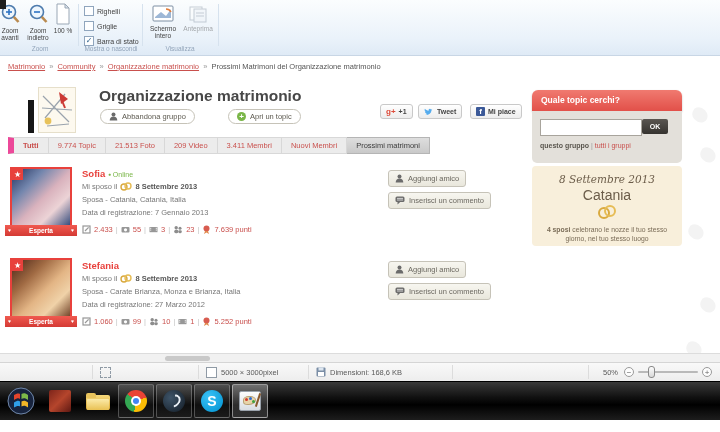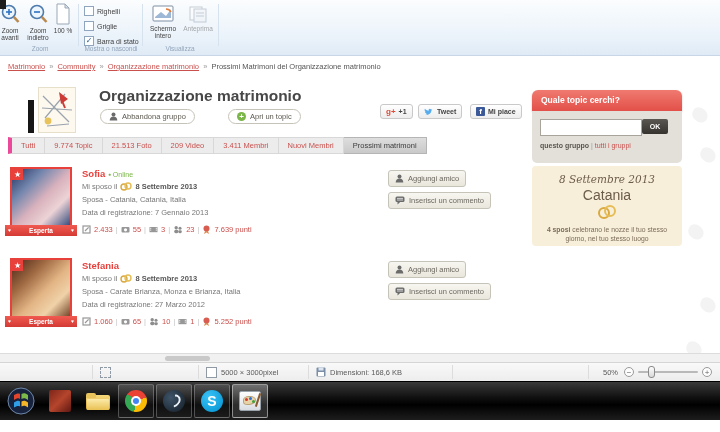--- a/index.html
+++ b/index.html
@@ -26,21 +26,21 @@
   .title{position:absolute;left:99px;top:87px;font-size:15.5px;font-weight:bold;color:#474747;}
   .gbtn{position:absolute;height:15px;border:1px solid #c6c3b8;border-radius:8px;
         background:linear-gradient(#fefefc,#ecead e0,#e9e7da);font-size:7.5px;color:#5c594f;
         display:flex;align-items:center;padding:0 8px;gap:4px;white-space:nowrap;box-sizing:border-box;}
   .sbtn{position:absolute;height:13px;border:1px solid #c9c9c9;border-radius:3px;
         background:linear-gradient(#ffffff,#ededed);font-size:7px;color:#444;font-weight:bold;
         display:flex;align-items:center;padding:0 5px;gap:3px;white-space:nowrap;}
   .tabs{position:absolute;left:8px;top:137px;display:flex;height:17px;font-size:7.5px;}
   .tab{display:flex;align-items:center;padding:0 9px;background:#ececec;border:1px solid #d8d8d8;
        border-left:none;color:#c9504d;white-space:nowrap;}
-  .tab:first-child{border-left:4px solid #ec4899;}
+  .tab:first-child{border-left:6px solid #ec4899;font-weight:bold;}
   .tab.active{background:linear-gradient(#dedede,#c9c9c9);color:#3c3c3c;border-color:#b5b5b5;}
 
   .ava{position:absolute;width:62px;height:62px;border:2px solid #e8413c;box-sizing:border-box;}
   .star{position:absolute;width:11px;height:11px;background:#e8413c;color:#fff;font-size:8px;
         line-height:11px;text-align:center;}
   .ribb{position:absolute;height:11px;width:72px;background:linear-gradient(#f05a50,#d43a34);
         color:#fff;font-size:6.5px;font-weight:bold;line-height:11px;text-align:center;
         display:flex;align-items:center;justify-content:space-between;padding:0 3px;box-sizing:border-box;}
   .pname{position:absolute;font-size:9.5px;font-weight:bold;color:#e8413c;}
   .pline{position:absolute;font-size:7.5px;color:#777;white-space:nowrap;display:flex;align-items:center;gap:3px;}
@@ -342,21 +342,21 @@
     <svg width="9" height="9" viewBox="0 0 9 9">
         <rect x="1" y="1" width="7" height="7" fill="none" stroke="#979797" stroke-width="1.2"></rect>
         <line x1="3" y1="6" x2="6.6" y2="2.4" stroke="#979797" stroke-width="1.2"></line>
       </svg>
     <span>1.060</span>
     <span class="pipe">|</span>
     <svg width="9" height="9" viewBox="0 0 9 9">
         <rect x="0.5" y="2" width="8" height="5.6" rx="1" fill="#979797"></rect>
         <circle cx="4.5" cy="4.8" r="1.6" fill="#fff"></circle>
       </svg>
-    <span>65</span>
+    <span>99</span>
     <span class="pipe">|</span>
     <svg width="10" height="9" viewBox="0 0 10 9">
         <circle cx="3.2" cy="2.8" r="1.7" fill="#8d8d8d"></circle>
         <circle cx="7" cy="3.2" r="1.5" fill="#8d8d8d"></circle>
         <rect x="1.2" y="4.8" width="4.2" height="3.4" rx="1.6" fill="#8d8d8d"></rect>
         <rect x="5.3" y="5.2" width="3.5" height="3" rx="1.4" fill="#8d8d8d"></rect>
       </svg>
     <span>10</span>
     <span class="pipe">|</span>
     <svg width="9" height="9" viewBox="0 0 9 9">

